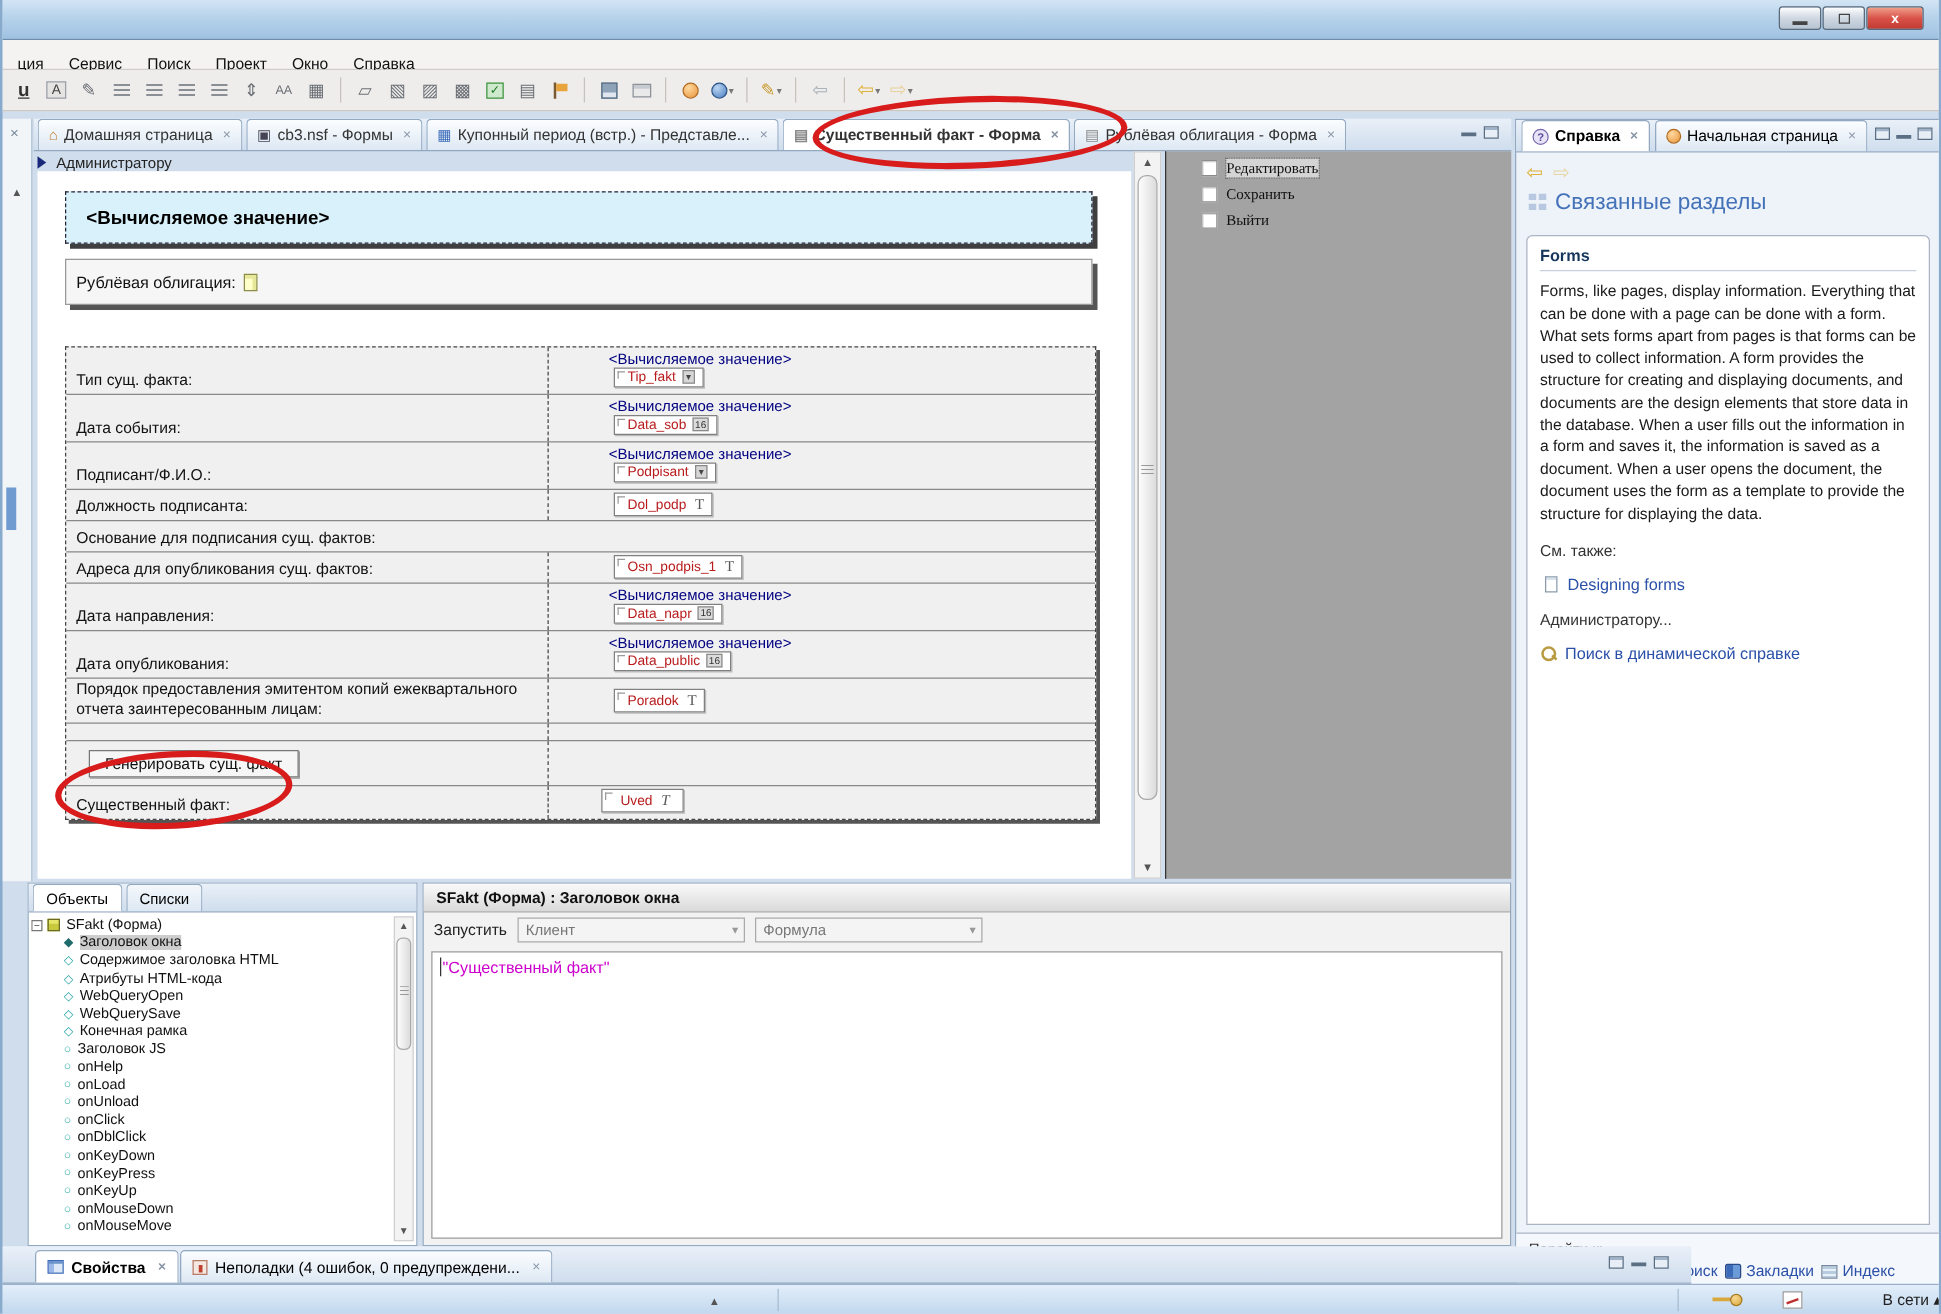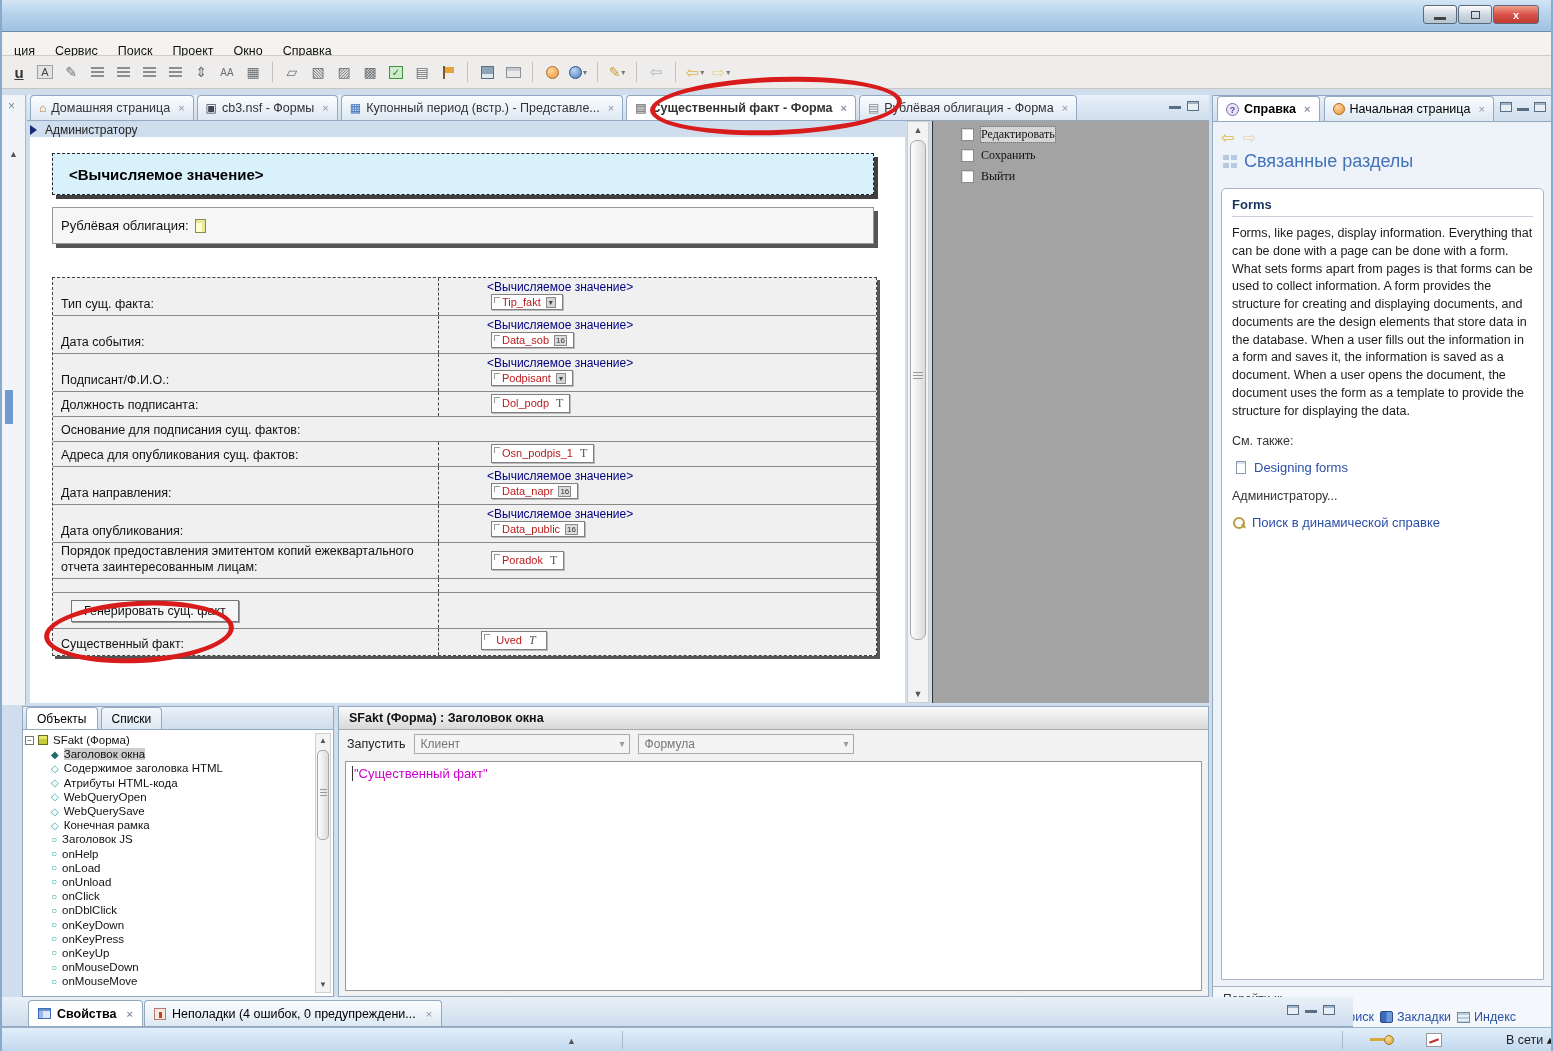--- a/index.html
+++ b/index.html
@@ -173,21 +173,21 @@
       border:1px solid #a9a9a9; border-radius:5px; }
   .treescroll .sarr.dn { position:absolute; bottom:0; }
   .treescroll .grip { position:absolute; left:4px; top:55px; width:7px; height:7px; background:repeating-linear-gradient(#999 0 1px, transparent 1px 3px); }
 
   
   .scrpanel { position:absolute; left:336px; top:706px; width:871px; height:291px; background:#f2f2f2; border:1px solid #93a9c2; }
   .scrtitle { height:23px; background:linear-gradient(#fafafa,#d9d9d9); border-bottom:1px solid #aaa;
       font-weight:bold; font-size:12.5px; color:#111; display:flex; align-items:center; padding-left:10px; }
   .runrow { height:27px; display:flex; align-items:center; padding-left:8px; gap:8px; }
   .runlbl { font-size:12.5px; color:#222; }
-  .combo { width:216px; height:20px; background:#f4f4f4; border:1px solid #aaa; color:#777; font-size:12px;
+  .combo { width:182px; height:20px; background:#f4f4f4; border:1px solid #aaa; color:#777; font-size:12px;
       display:flex; align-items:center; padding-left:6px; position:relative; }
   .combo::after { content:"▾"; position:absolute; right:4px; top:3px; color:#999; font-size:10px; }
   .codearea { position:absolute; left:6px; top:54px; width:857px; height:230px; background:#fff; border:1px solid #999; padding:4px 6px; }
   .code { color:#cc00cc; font-size:13px; border-left:1px solid #333; padding-left:1px; display:inline; }
 
   
   .bstrip { position:absolute; left:0; top:997px; width:1351px; height:30px; background:linear-gradient(#e9f0f8,#cfdded); border-bottom:1px solid #93a9c2; }
   .btab { position:absolute; top:3px; height:26px; display:flex; align-items:center; padding:0 9px;
       border:1px solid #93a9c2; border-bottom:none; border-radius:4px 4px 0 0;
       background:linear-gradient(#fbfdff,#dde8f3); font-size:12.5px; white-space:nowrap; }

